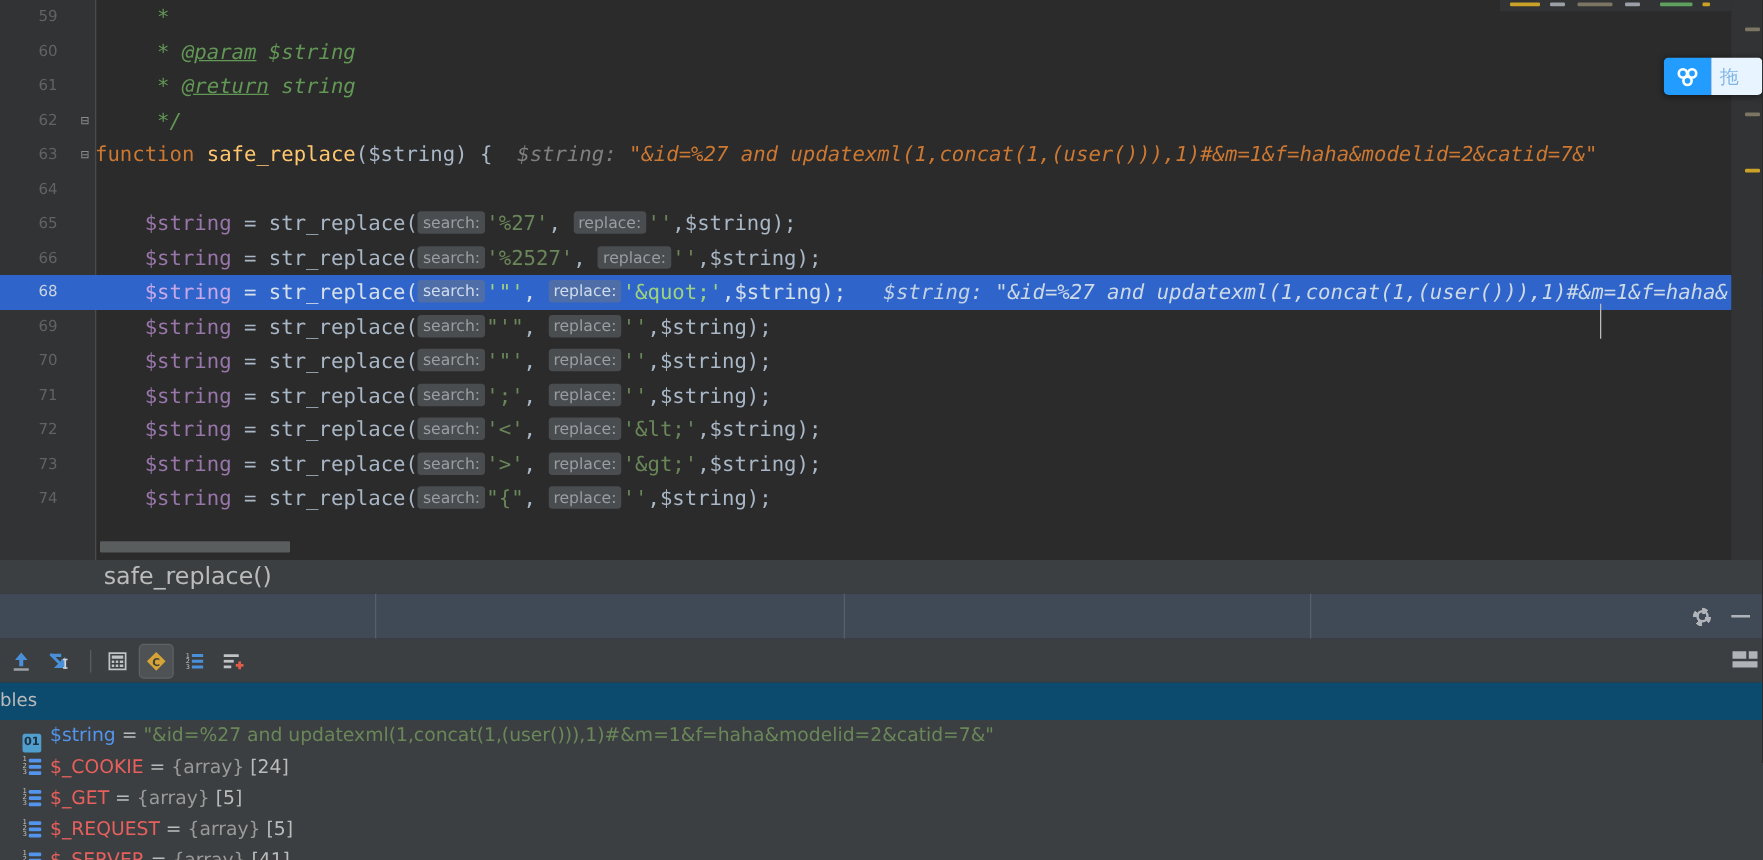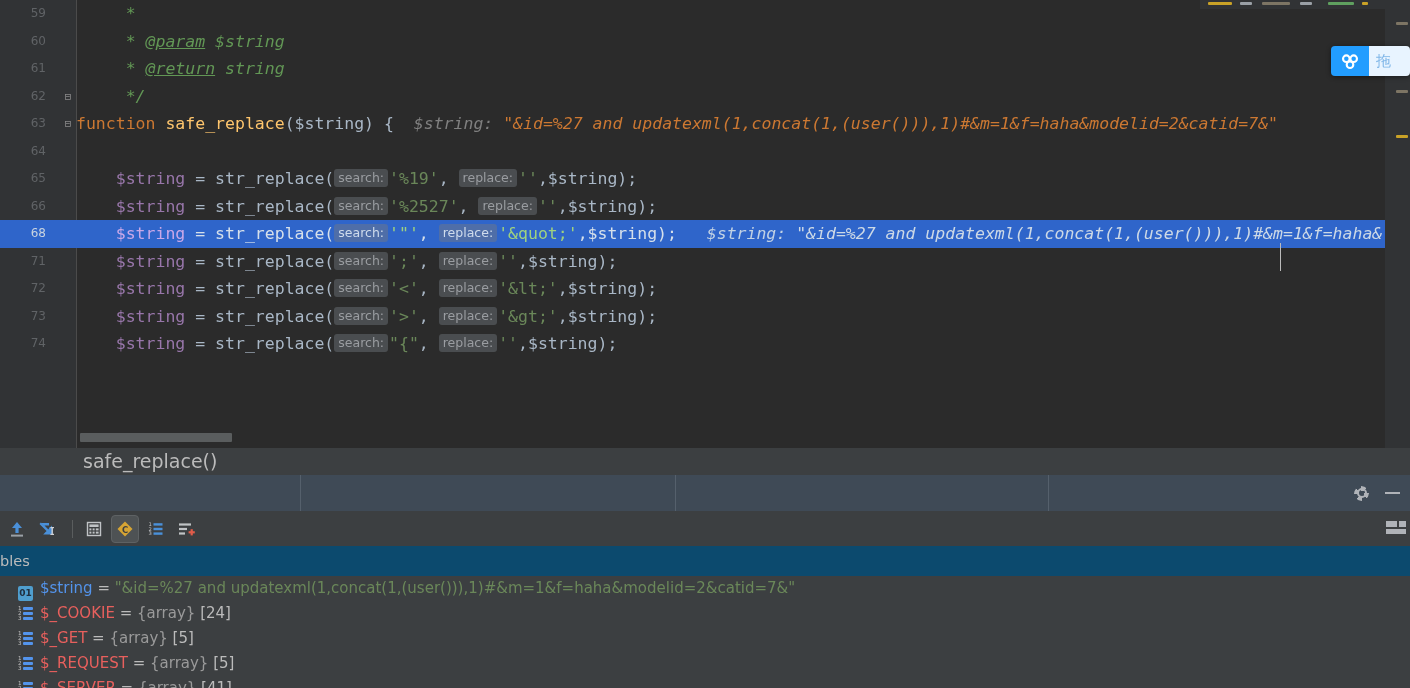--- a/index.html
+++ b/index.html
@@ -154,23 +154,25 @@
     <div class="gutter"></div>
     <div class="foldstrip"></div>
 
     <div class="code" id="codelines">
         <div class="line"><span class="ln">59</span><span class="src"><span class="c-doc">     *</span></span></div>
         <div class="line"><span class="ln">60</span><span class="src"><span class="c-doc">     * </span><span class="c-tag">@param</span><span class="c-doc"> $string</span></span></div>
         <div class="line"><span class="ln">61</span><span class="src"><span class="c-doc">     * </span><span class="c-tag">@return</span><span class="c-doc"> string</span></span></div>
         <div class="line"><span class="ln">62</span><span class="fold">⊟</span><span class="src"><span class="c-doc">     */</span></span></div>
         <div class="line"><span class="ln">63</span><span class="fold">⊟</span><span class="src"><span class="c-kw">function </span><span class="c-fn">safe_replace</span><span class="c-plain">($string) {</span><span class="c-dval">  $string: </span><span class="c-dval-o">"&amp;id=%27 and updatexml(1,concat(1,(user())),1)#&amp;m=1&amp;f=haha&amp;modelid=2&amp;catid=7&amp;"</span></span></div>
         <div class="line"><span class="ln">64</span></div>
-        <div class="line"><span class="ln">65</span><span class="src"><span class="c-var">    $string </span><span class="c-op">= s</span><span class="c-plain">tr_replace(</span><span class="hint">search:</span><span class="c-str">'%19'</span><span class="c-plain">, </span><span class="hint">replace:</span><span class="c-str">''</span><span class="c-plain">,$string);</span></span></div>
+        <div class="line"><span class="ln">65</span><span class="src"><span class="c-var">    $string </span><span class="c-op">= s</span><span class="c-plain">tr_replace(</span><span class="hint">search:</span><span class="c-str">'%27'</span><span class="c-plain">, </span><span class="hint">replace:</span><span class="c-str">''</span><span class="c-plain">,$string);</span></span></div>
         <div class="line"><span class="ln">66</span><span class="src"><span class="c-var">    $string </span><span class="c-op">= s</span><span class="c-plain">tr_replace(</span><span class="hint">search:</span><span class="c-str">'%2527'</span><span class="c-plain">, </span><span class="hint">replace:</span><span class="c-str">''</span><span class="c-plain">,$string);</span></span></div>
         <div class="line hl"><span class="ln">68</span><span class="src"><span class="c-var">    $string </span><span class="c-op">= s</span><span class="c-plain">tr_replace(</span><span class="hint">search:</span><span class="c-str">'"'</span><span class="c-plain">, </span><span class="hint">replace:</span><span class="c-str">'&amp;quot;'</span><span class="c-plain">,$string);</span><span class="c-dval">   $string: </span><span class="c-dval-o">"&amp;id=%27 and updatexml(1,concat(1,(user())),1)#&amp;m=1&amp;f=haha&amp;</span></span></div>
+        <div class="line"><span class="ln">69</span><span class="src"><span class="c-var">    $string </span><span class="c-op">= s</span><span class="c-plain">tr_replace(</span><span class="hint">search:</span><span class="c-str">"'"</span><span class="c-plain">, </span><span class="hint">replace:</span><span class="c-str">''</span><span class="c-plain">,$string);</span></span></div>
+        <div class="line"><span class="ln">70</span><span class="src"><span class="c-var">    $string </span><span class="c-op">= s</span><span class="c-plain">tr_replace(</span><span class="hint">search:</span><span class="c-str">'"'</span><span class="c-plain">, </span><span class="hint">replace:</span><span class="c-str">''</span><span class="c-plain">,$string);</span></span></div>
         <div class="line"><span class="ln">71</span><span class="src"><span class="c-var">    $string </span><span class="c-op">= s</span><span class="c-plain">tr_replace(</span><span class="hint">search:</span><span class="c-str">';'</span><span class="c-plain">, </span><span class="hint">replace:</span><span class="c-str">''</span><span class="c-plain">,$string);</span></span></div>
         <div class="line"><span class="ln">72</span><span class="src"><span class="c-var">    $string </span><span class="c-op">= s</span><span class="c-plain">tr_replace(</span><span class="hint">search:</span><span class="c-str">'&lt;'</span><span class="c-plain">, </span><span class="hint">replace:</span><span class="c-str">'&amp;lt;'</span><span class="c-plain">,$string);</span></span></div>
         <div class="line"><span class="ln">73</span><span class="src"><span class="c-var">    $string </span><span class="c-op">= s</span><span class="c-plain">tr_replace(</span><span class="hint">search:</span><span class="c-str">'&gt;'</span><span class="c-plain">, </span><span class="hint">replace:</span><span class="c-str">'&amp;gt;'</span><span class="c-plain">,$string);</span></span></div>
         <div class="line"><span class="ln">74</span><span class="src"><span class="c-var">    $string </span><span class="c-op">= s</span><span class="c-plain">tr_replace(</span><span class="hint">search:</span><span class="c-str">"{"</span><span class="c-plain">, </span><span class="hint">replace:</span><span class="c-str">''</span><span class="c-plain">,$string);</span></span></div>
       </div>
 
     <div class="caret"></div>
 
     <div class="hscroll">
       <div class="hthumb"></div>

